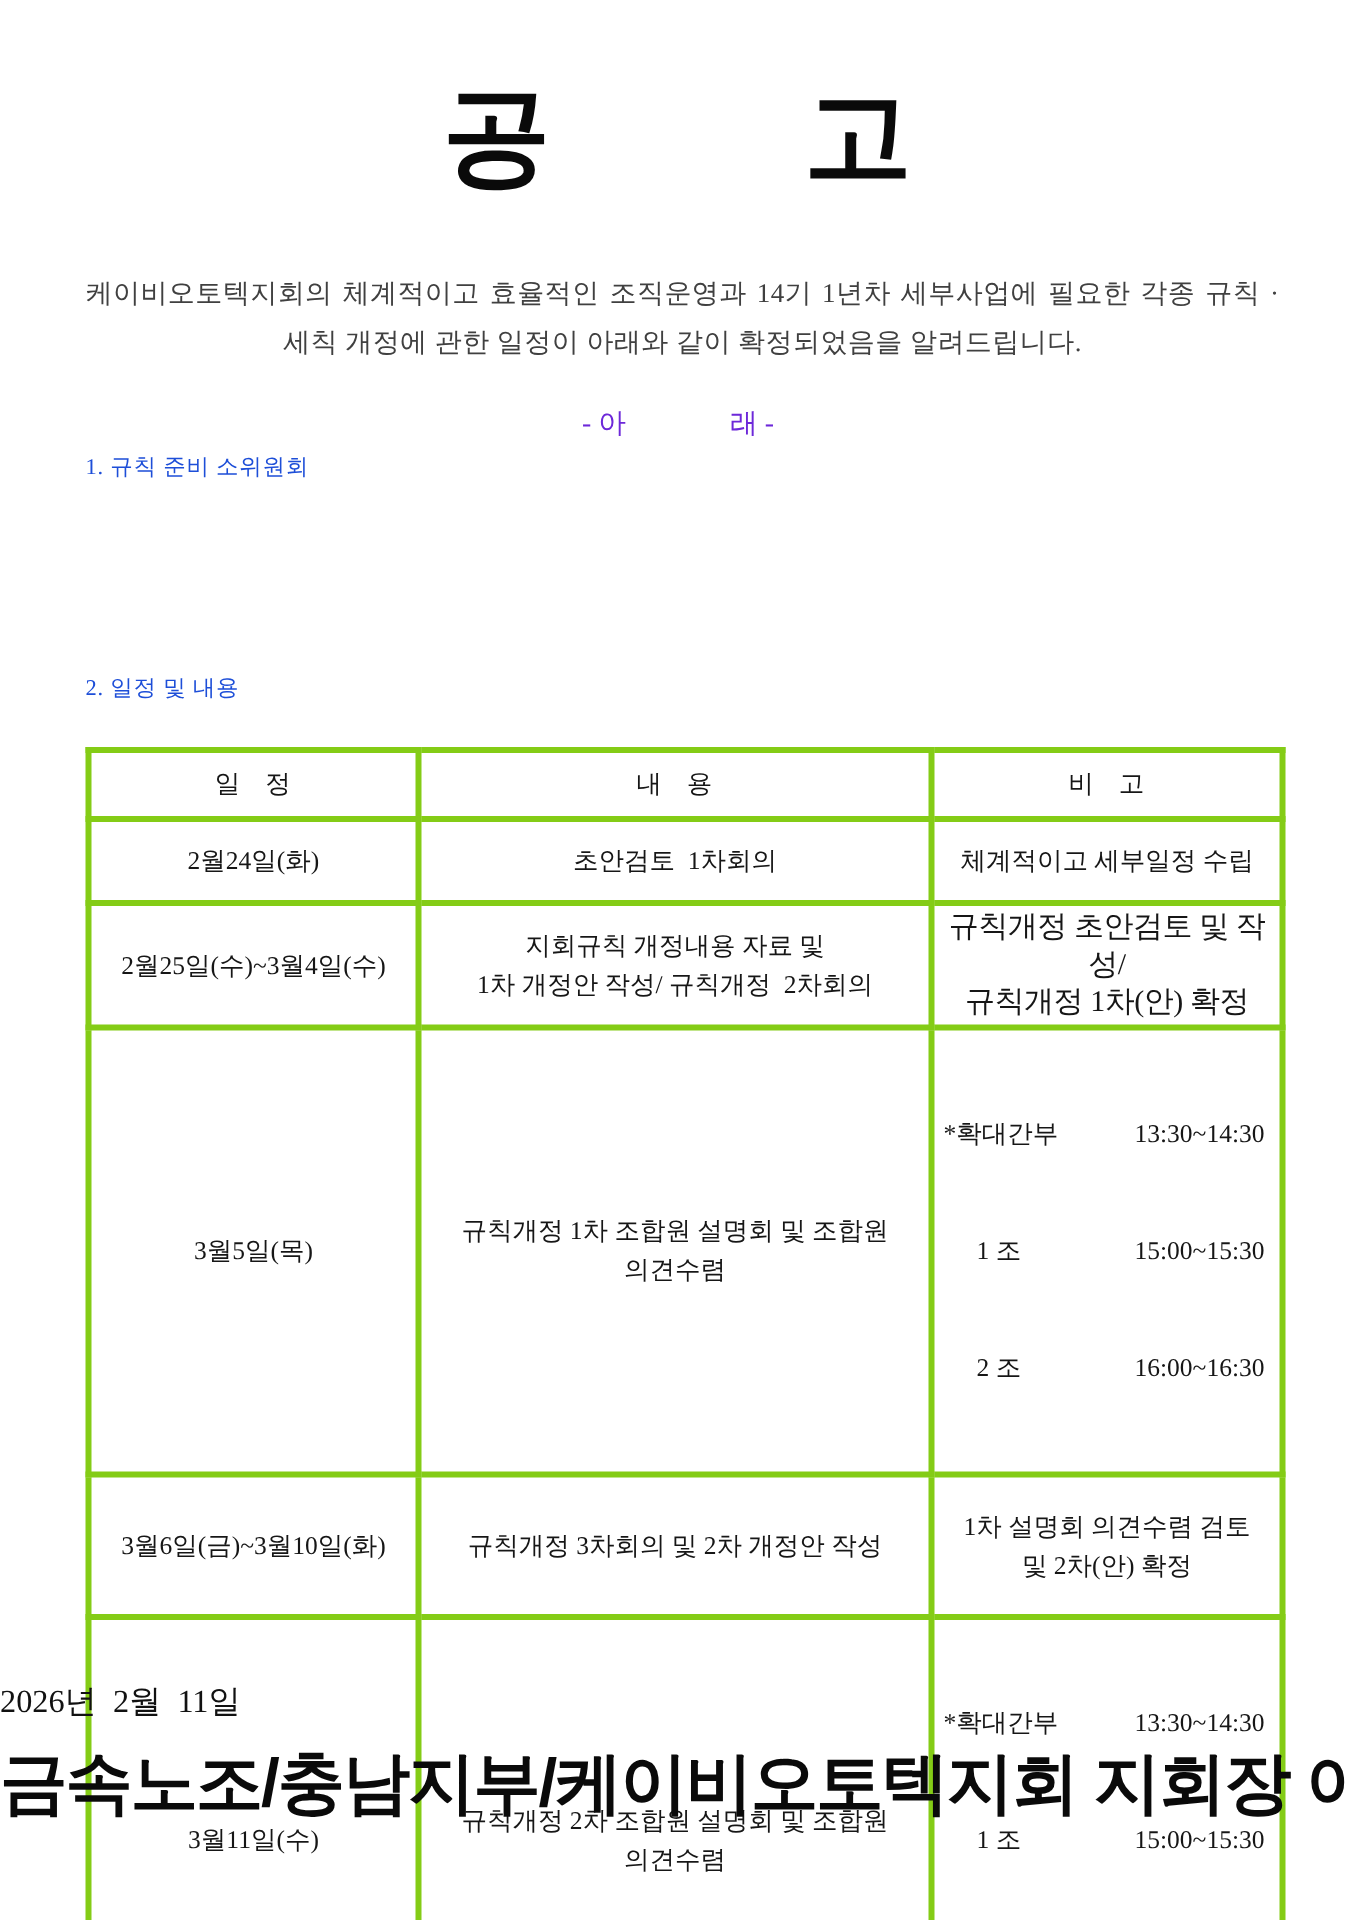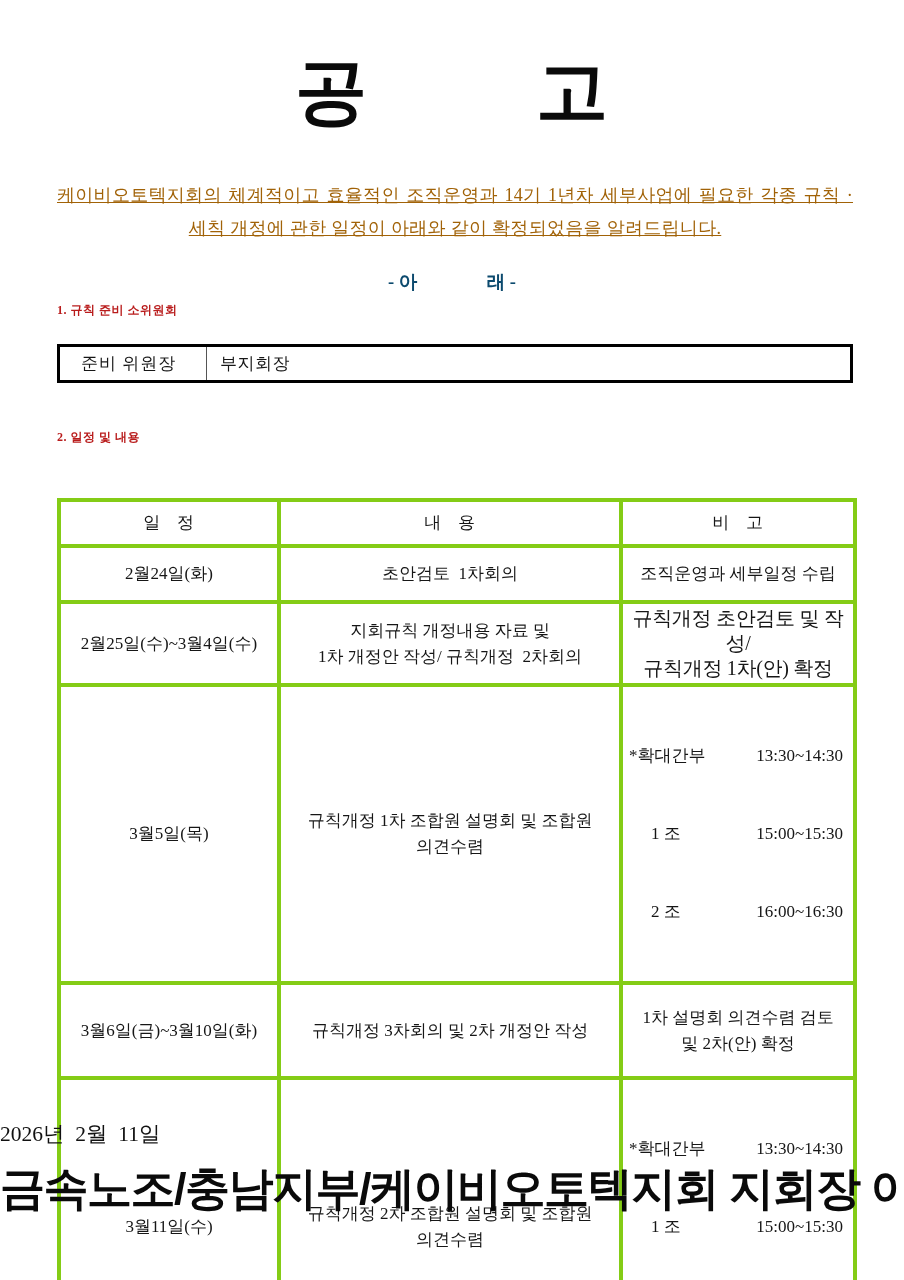--- a/index.html
+++ b/index.html
@@ -25,44 +25,41 @@
     letter-spacing: 1px;
     white-space: pre;
     color: #0a0a0a;
   }
   .intro {
     position: absolute;
     top: 168px; left: 57px; width: 796px;
     font-size: 18px;
     line-height: 33px;
     letter-spacing: 0.3px;
-    color: #a16207;
-    text-decoration: underline;
+    color: #404040;
   }
   .intro .line1 { text-align: justify; text-align-last: justify; white-space: normal; }
   .intro .line2 { text-align: center; }
   .below-divider {
     position: absolute;
     top: 258px; left: 0; width: 100%;
     text-align: center;
     font-size: 18.5px;
     white-space: pre;
-    color: #0c4a6e;
-    font-weight: bold;
+    color: #6d28d9;
   }
   .section-heading {
     position: absolute;
     left: 57px;
-    font-size: 12px;
+    font-size: 15px;
     letter-spacing: 0.5px;
-    color: #b91c1c;
-    font-weight: bold;
+    color: #1d4ed8;
   }
   .heading-1 { top: 291px; }
-  .heading-2 { top: 418px; }
+  .heading-2 { top: 438px; }
 
   table { border-collapse: collapse; table-layout: fixed; background: #ffffff; }
   .prep-table {
     position: absolute;
     top: 333px; left: 57px;
     width: 796px;
     border: 3px solid #000000;
     font-size: 17px;
   }
   .prep-table td {
@@ -144,24 +141,20 @@
     <div class="line1">케이비오토텍지회의 체계적이고 효율적인 조직운영과 14기 1년차 세부사업에 필요한 각종 규칙 ·</div>
     <div class="line2">세칙 개정에 관한 일정이 아래와 같이 확정되었음을 알려드립니다.</div>
   </div>
 
   <div class="below-divider">- 아               래 -</div>
 
   <div class="section-heading heading-1">1. 규칙 준비 소위원회</div>
 
   <table class="prep-table">
     <tbody>
-      <tr>
-        <td class="label-cell">준비 위원장</td>
-        <td class="value-cell">부지회장</td>
-      </tr>
     </tbody>
   </table>
 
   <div class="section-heading heading-2">2. 일정 및 내용</div>
 
   <table class="sched-table">
     <colgroup>
       <col class="c-date">
       <col class="c-content">
       <col class="c-note">
@@ -169,21 +162,21 @@
     <tbody>
       <tr class="r-head">
         <th>일   정</th>
         <th>내   용</th>
         <th>비   고</th>
       </tr>
 
       <tr class="r1">
         <td>2월24일(화)</td>
         <td>초안검토  1차회의</td>
-        <td>조직운영과 세부일정 수립</td>
+        <td>체계적이고 세부일정 수립</td>
       </tr>
 
       <tr class="r2">
         <td>2월25일(수)~3월4일(수)</td>
         <td>지회규칙 개정내용 자료 및
 1차 개정안 작성/ 규칙개정  2차회의</td>
         <td class="note-condensed">규칙개정 초안검토 및 작성/
 규칙개정 1차(안) 확정</td>
       </tr>
 

